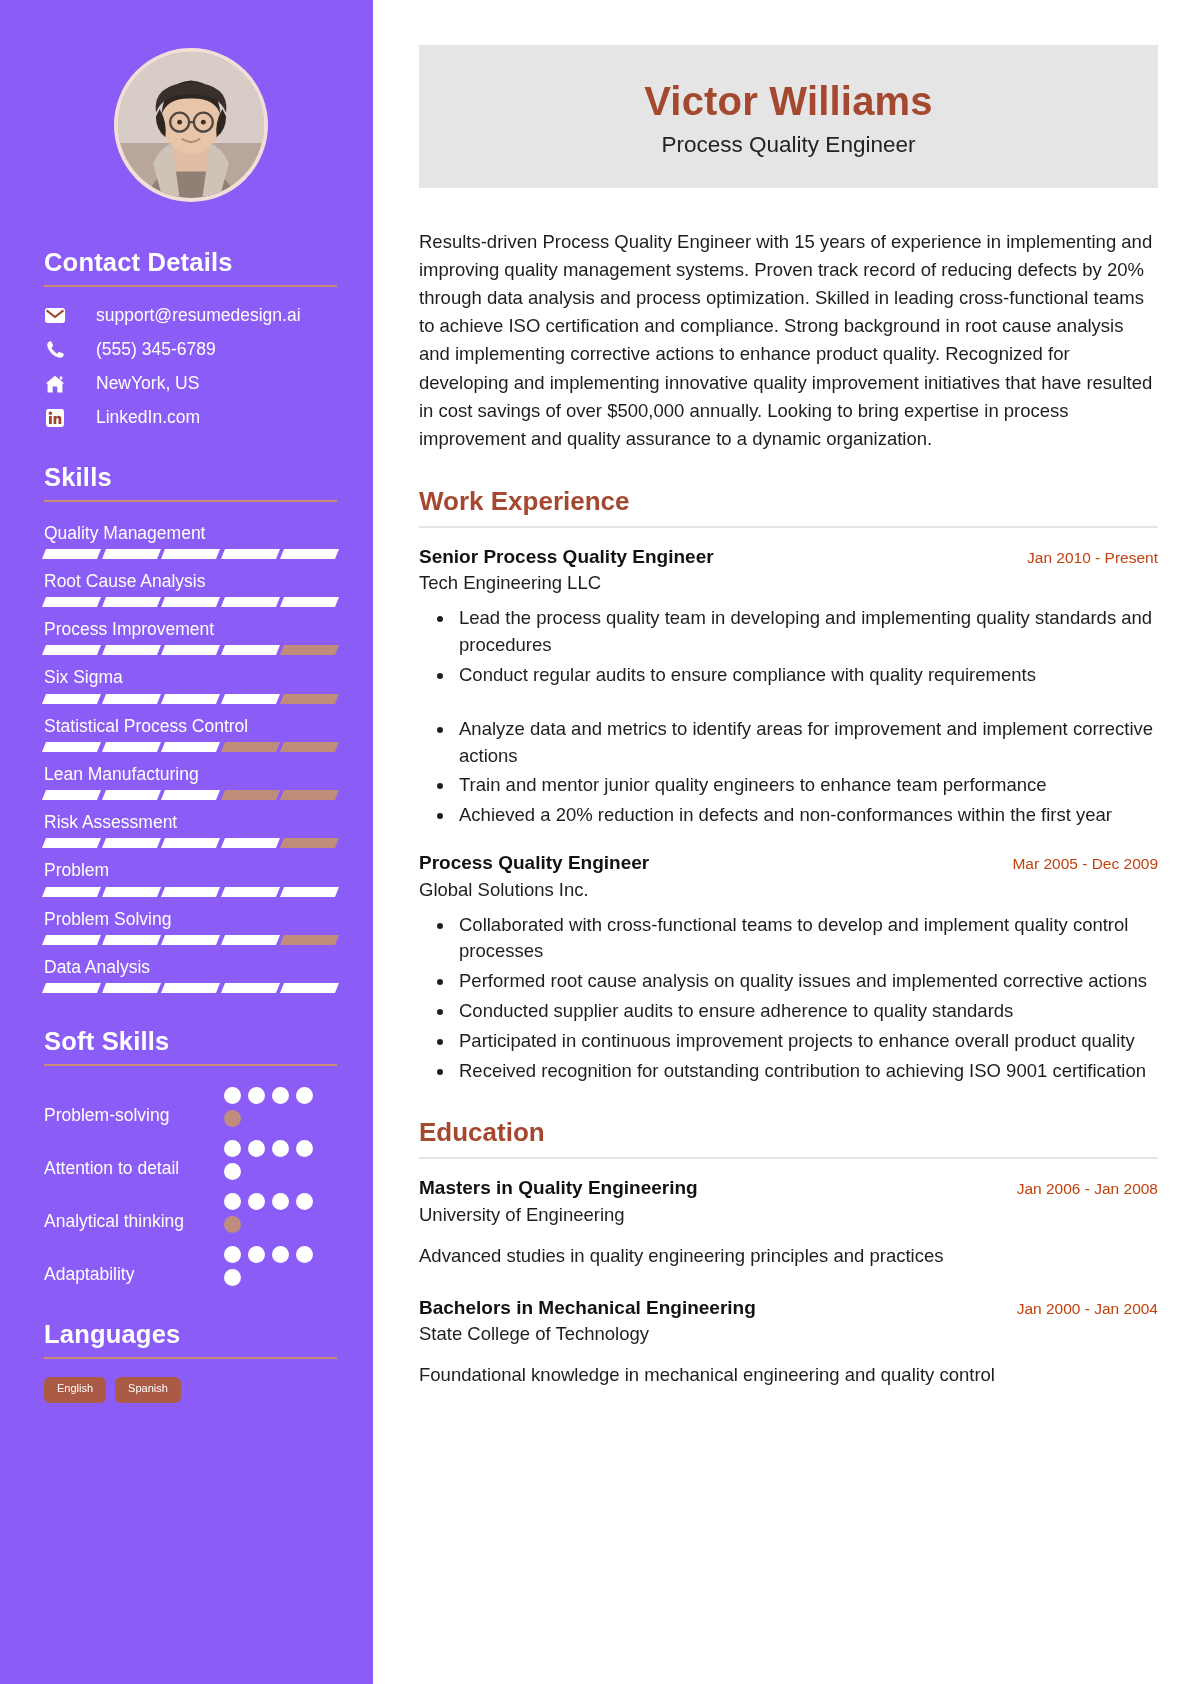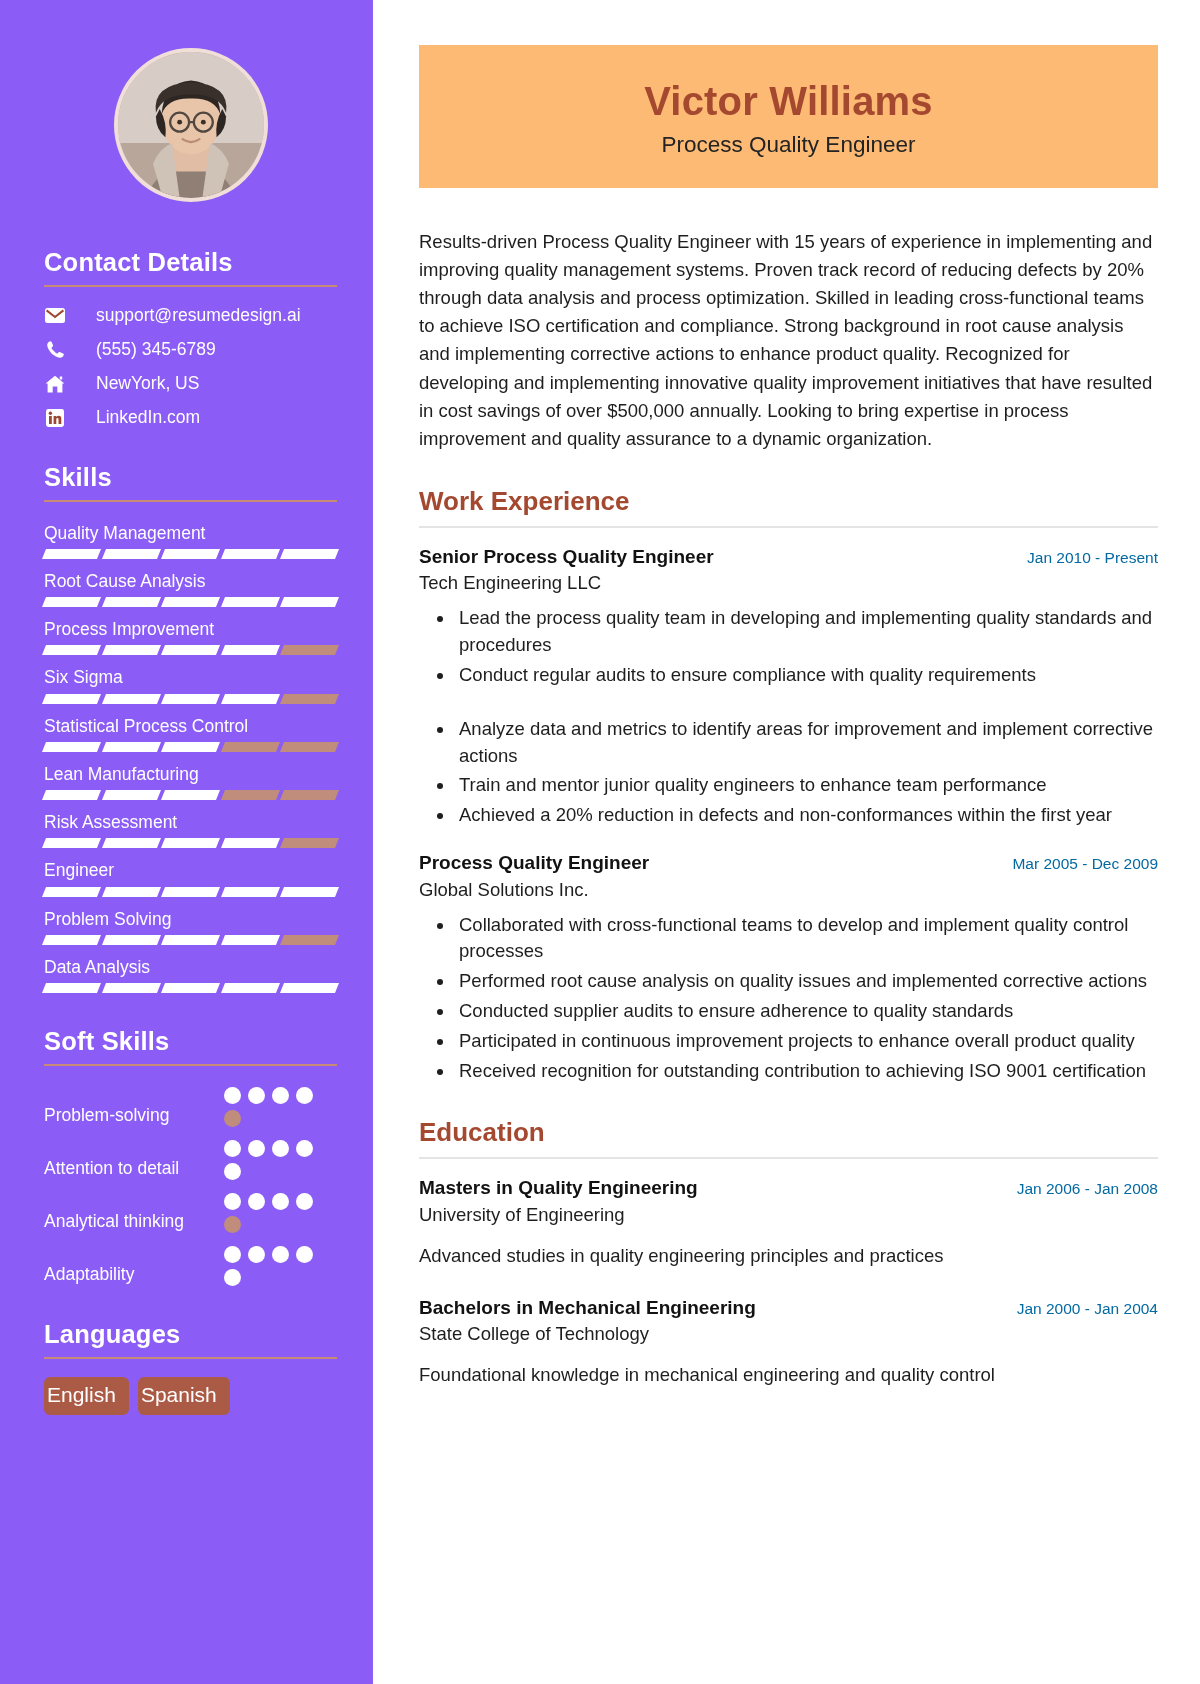--- a/index.html
+++ b/index.html
@@ -63,31 +63,31 @@
   .soft-label{font-size:17.5px;line-height:1.35;width:170px;min-width:170px;}
   .dots{display:flex;flex-wrap:wrap;width:96px;gap:6px 7px;padding-top:3px;}
   .dot{width:17px;height:17px;border-radius:50%;background:#ffffff;}
   .dot.off{background:#c08d7d;}
 
   
   .tags{display:flex;flex-wrap:wrap;gap:9px;}
   .tag{
     background:#ab5b45;
     color:#ffffff;
-    font-size:21px;
-    padding:5px 13px 7px 3px;
+    font-size:11px;
+    padding:5px 13px 7px 13px;
     border-radius:6px;
     line-height:1.25;
   }
 
   
   .main{flex:1;padding:45px 42px 30px 46px;}
 
   .name-card{
-    background:#fdba74;
+    background:#e5e5e5;
     padding:34px 20px 30px 20px;
     text-align:center;
   }
   .name{
     color:#a4482f;
     font-size:40px;
     font-weight:bold;
     line-height:1.1;
     letter-spacing:.2px;
   }
@@ -111,21 +111,21 @@
     font-size:26px;
     font-weight:bold;
     margin-top:34px;
     line-height:1.15;
   }
   .sec-rule{height:2px;background:#e4e4e4;margin:9px 0 17px 0;}
 
   .entry{margin-bottom:6px;}
   .entry-head{display:flex;justify-content:space-between;align-items:baseline;gap:18px;}
   .entry-title{font-size:19px;font-weight:bold;color:#121212;line-height:1.3;}
-  .entry-date{font-size:15.5px;color:#0369a1;white-space:nowrap;line-height:1.3;}
+  .entry-date{font-size:15.5px;color:#c2410c;white-space:nowrap;line-height:1.3;}
   .entry-org{font-size:18.5px;color:#1e1e1e;line-height:1.4;margin-top:1px;}
 
   ul.bullets{margin:9px 0 0 0;padding-left:36px;}
   ul.bullets li{
     font-size:18.5px;line-height:1.45;color:#1e1e1e;
     margin-bottom:3px;padding-left:4px;
   }
   ul.bullets li.spacer-before{margin-top:27px;}
   .edu-desc{font-size:18.5px;line-height:1.45;color:#1e1e1e;margin-top:15px;}
   .entry.exp{margin-bottom:22px;}
@@ -283,21 +283,21 @@
             <div class="skill-name">Risk Assessment</div>
             <div class="bar">
               <span class="seg"></span>
               <span class="seg"></span>
               <span class="seg"></span>
               <span class="seg"></span>
               <span class="seg off"></span>
             </div>
           </div>
           <div class="skill">
-            <div class="skill-name">Engineer</div>
+            <div class="skill-name">Problem</div>
             <div class="bar">
               <span class="seg"></span>
               <span class="seg"></span>
               <span class="seg"></span>
               <span class="seg"></span>
               <span class="seg"></span>
             </div>
           </div>
           <div class="skill">
             <div class="skill-name">Problem Solving</div>

